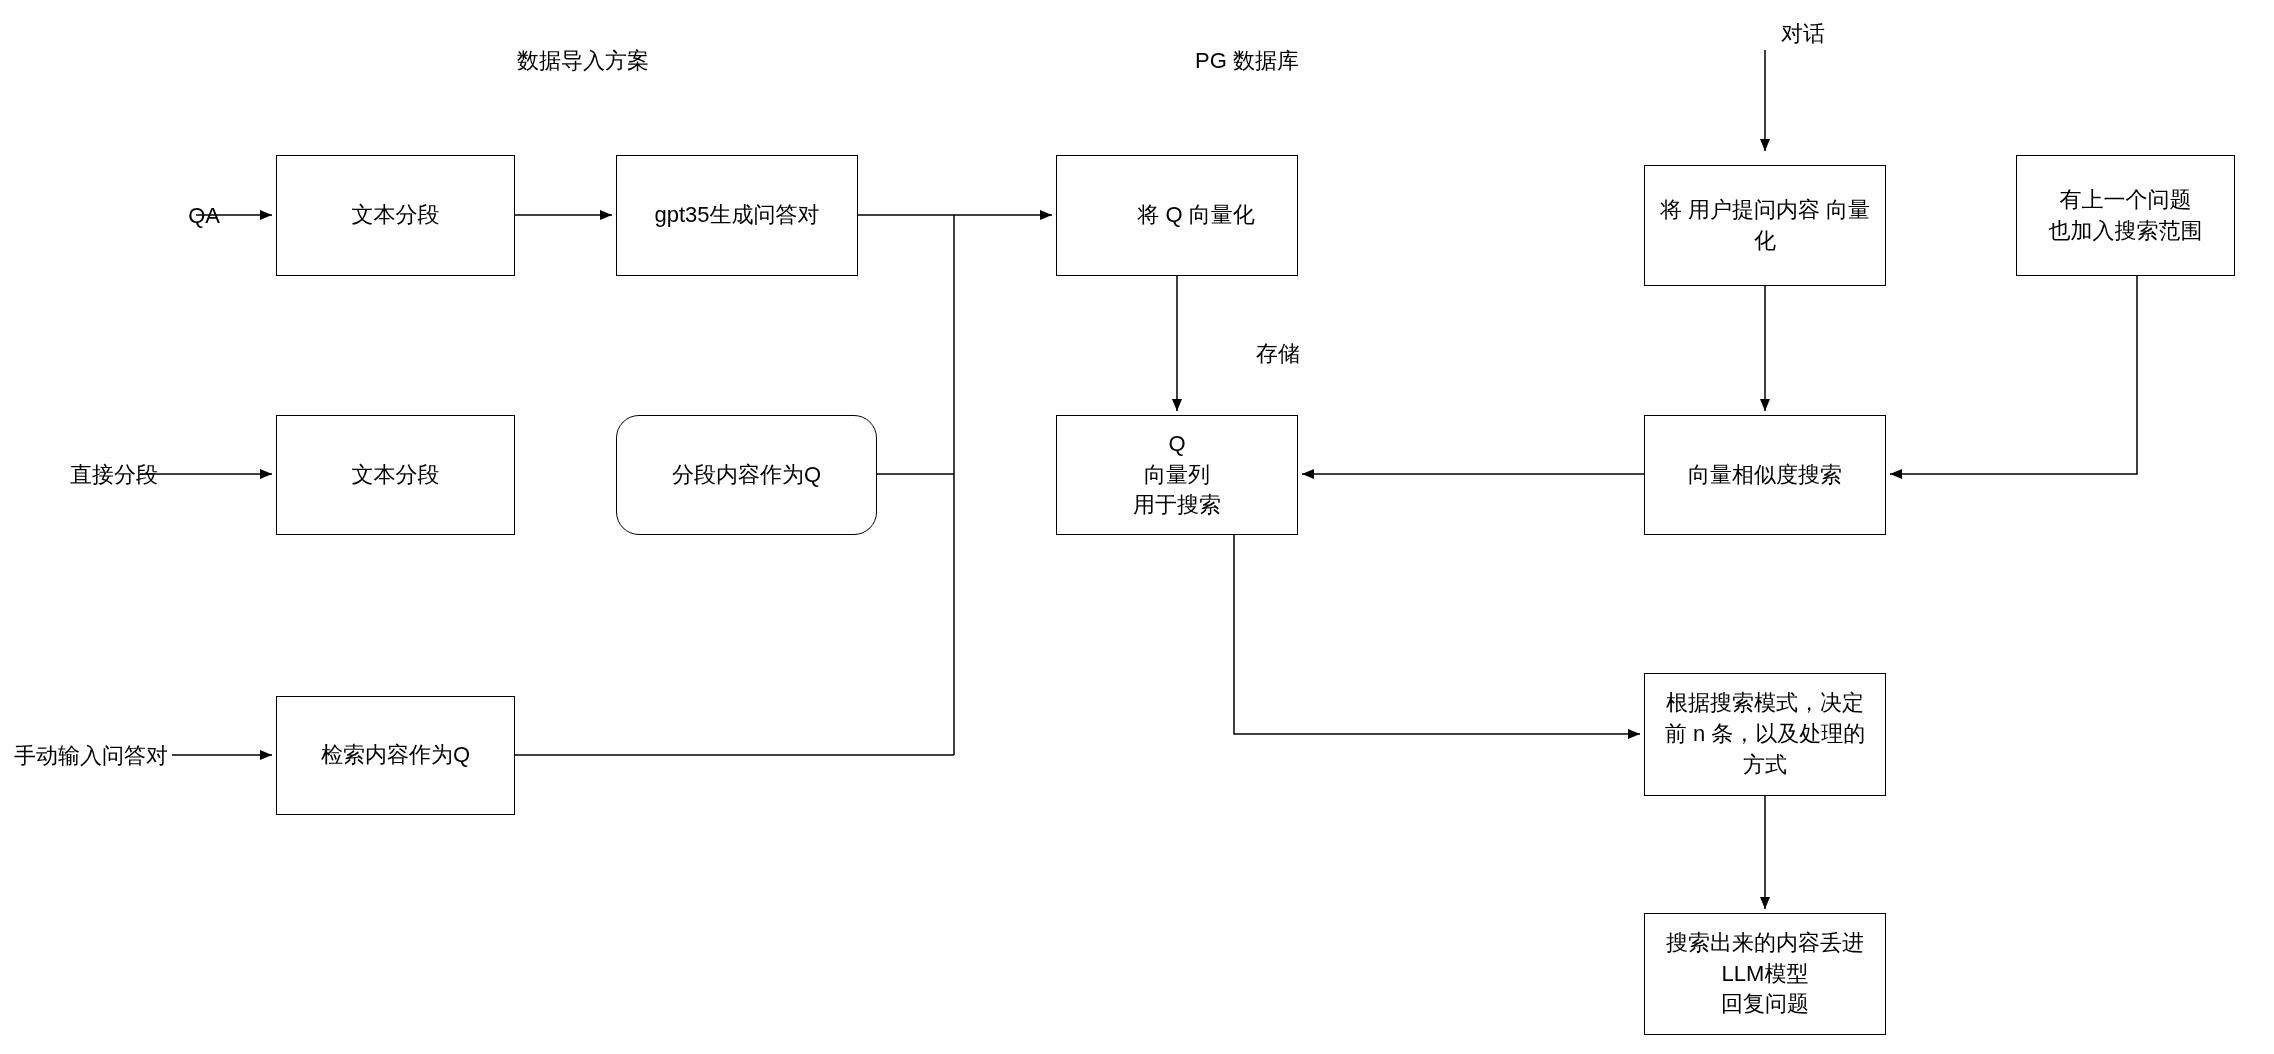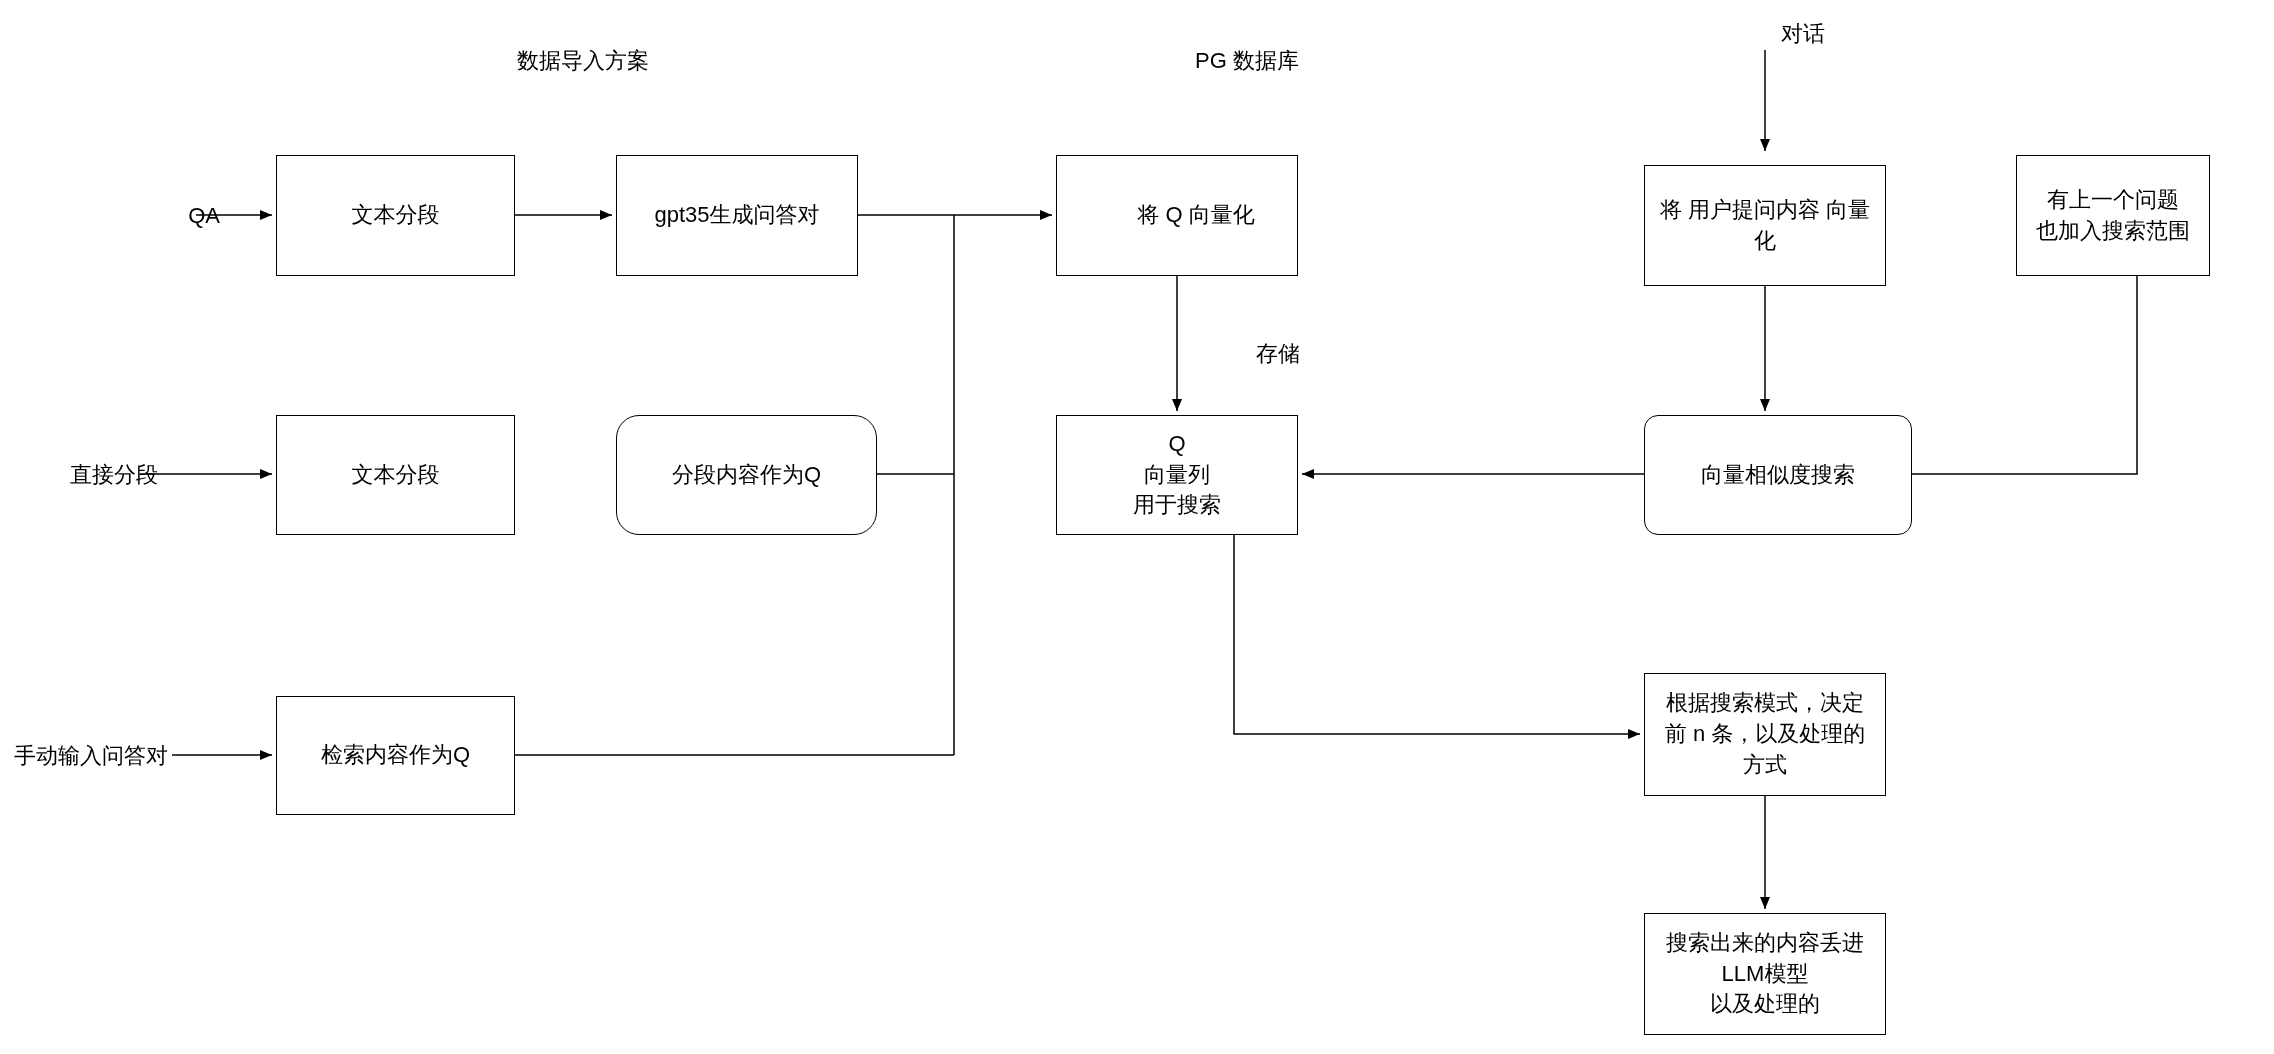--- a/index.html
+++ b/index.html
@@ -93,31 +93,31 @@
   <div class="label center" style="left:8px; top:461px; width:150px;">直接分段</div>
   <div class="label center" style="left:4px; top:742px; width:164px;">手动输入问答对</div>
 
   <div class="label" style="left:1256px; top:340px; width:90px;">存储</div>
 
   <div class="node" style="left:276px; top:155px; width:239px; height:121px;">文本分段</div>
   <div class="node" style="left:616px; top:155px; width:242px; height:121px;">gpt35生成问答对</div>
   <div class="node" style="left:1056px; top:155px; width:242px; height:121px;padding-left:44px;">将 Q 向量化</div>
   <div class="node" style="left:1644px; top:155px; width:242px; height:121px;margin-top:10px;">将 用户提问内容 向量
 化</div>
-  <div class="node" style="left:2016px; top:155px; width:194px; height:121px;">有上一个问题
+  <div class="node" style="left:2016px; top:155px; width:219px; height:121px;">有上一个问题
 也加入搜索范围</div>
 
   <div class="node" style="left:276px; top:415px; width:239px; height:120px;">文本分段</div>
   <div class="node" style="left:616px; top:415px; width:261px; height:120px;border-radius:23px;">分段内容作为Q</div>
   <div class="node" style="left:1056px; top:415px; width:242px; height:120px;">Q
 向量列
 用于搜索</div>
-  <div class="node" style="left:1644px; top:415px; width:268px; height:120px;border-radius:14px;">向量相似度搜索</div>
+  <div class="node" style="left:1644px; top:415px; width:242px; height:120px;">向量相似度搜索</div>
 
   <div class="node" style="left:276px; top:696px; width:239px; height:119px;">检索内容作为Q</div>
   <div class="node" style="left:1644px; top:673px; width:242px; height:123px;">根据搜索模式，决定
 前 n 条，以及处理的
 方式</div>
   <div class="node" style="left:1644px; top:913px; width:242px; height:122px;">搜索出来的内容丢进
 LLM模型
-以及处理的</div>
+回复问题</div>
 
 </div>
 
 </body></html>

